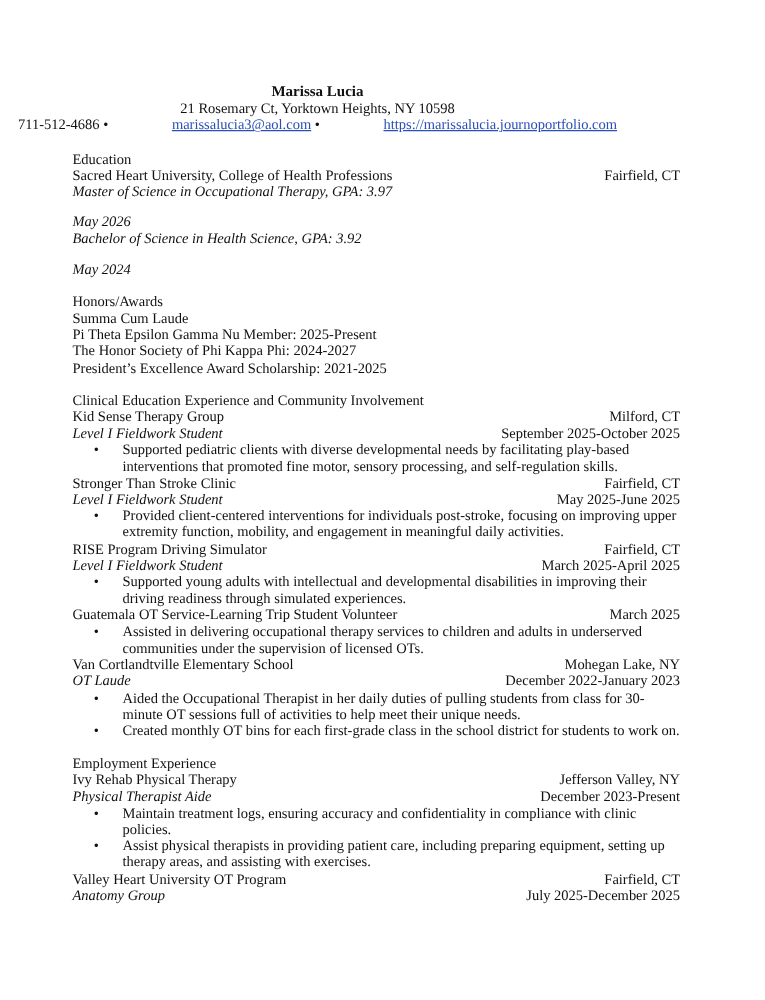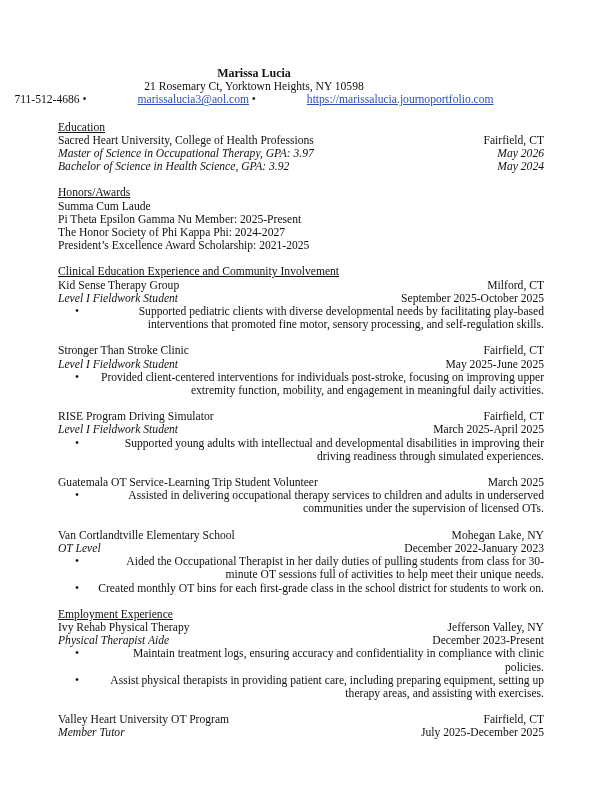--- a/index.html
+++ b/index.html
@@ -3,27 +3,27 @@
 <meta charset="utf-8">
 <style>
   html, body { margin: 0; padding: 0; background: #ffffff; }
   body { width: 612px; height: 800px; position: relative; overflow: hidden;
          font-family: "Liberation Serif", "DejaVu Serif", serif; color: #111; }
   .page { position: absolute; left: 58px; top: 67px; width: 486px; font-size: 11.6px; line-height: 13.2px; }
   .header { text-align: center; margin-left: -58px; width: 508px; }
   .name { font-weight: bold; font-size: 12px; }
   .link { color: #2b4fb8; text-decoration: underline; padding-left: 48px; }
   .section { margin-top: 13px; }
-  .section-title { text-decoration: underline; }
+  .section-title { }
   .row { display: flex; justify-content: space-between; gap: 11px; }
-  .ital { font-style: italic; }
+  .ital { font-style: italic; flex-direction: column; }
   ul { margin: 0; padding: 0; list-style: none; }
-  li { position: relative; padding-left: 40px; text-align: right; }
+  li { position: relative; padding-left: 40px; }
   li::before { content: "\2022"; position: absolute; left: 17px; }
-  .entry { margin-top: 13px; }
+  .entry { }
   .entry.first { margin-top: 0; }
 </style>
 </head>
 <body>
 
 <div class="page">
   <div class="header">
     <div class="name">Marissa Lucia</div>
     <div>21 Rosemary Ct, Yorktown Heights, NY 10598</div>
     <div>
@@ -109,21 +109,21 @@
           <li>Assisted in delivering occupational therapy services to children and adults in underserved communities under the supervision of licensed OTs.</li>
         </ul>
     </div>
 
     <div class="entry">
       <div class="row">
           <span>Van Cortlandtville Elementary School</span>
           <span>Mohegan Lake, NY</span>
         </div>
       <div class="row">
-          <span class="ital">OT Level</span>
+          <span class="ital">OT Laude</span>
           <span>December 2022-January 2023</span>
         </div>
       <ul>
         <li>Aided the Occupational Therapist in her daily duties of pulling students from class for 30-minute OT sessions full of activities to help meet their unique needs.</li>
         <li>Created monthly OT bins for each first-grade class in the school district for students to work on.</li>
       </ul>
     </div>
   </div>
 
   <div class="section">
@@ -143,18 +143,18 @@
         <li>Assist physical therapists in providing patient care, including preparing equipment, setting up therapy areas, and assisting with exercises.</li>
       </ul>
     </div>
 
     <div class="entry">
       <div class="row">
           <span>Valley Heart University OT Program</span>
           <span>Fairfield, CT</span>
         </div>
       <div class="row">
-          <span class="ital">Member Tutor</span>
+          <span class="ital">Anatomy Group</span>
           <span>July 2025-December 2025</span>
         </div>
     </div>
   </div>
 </div>
 
 </body></html>

